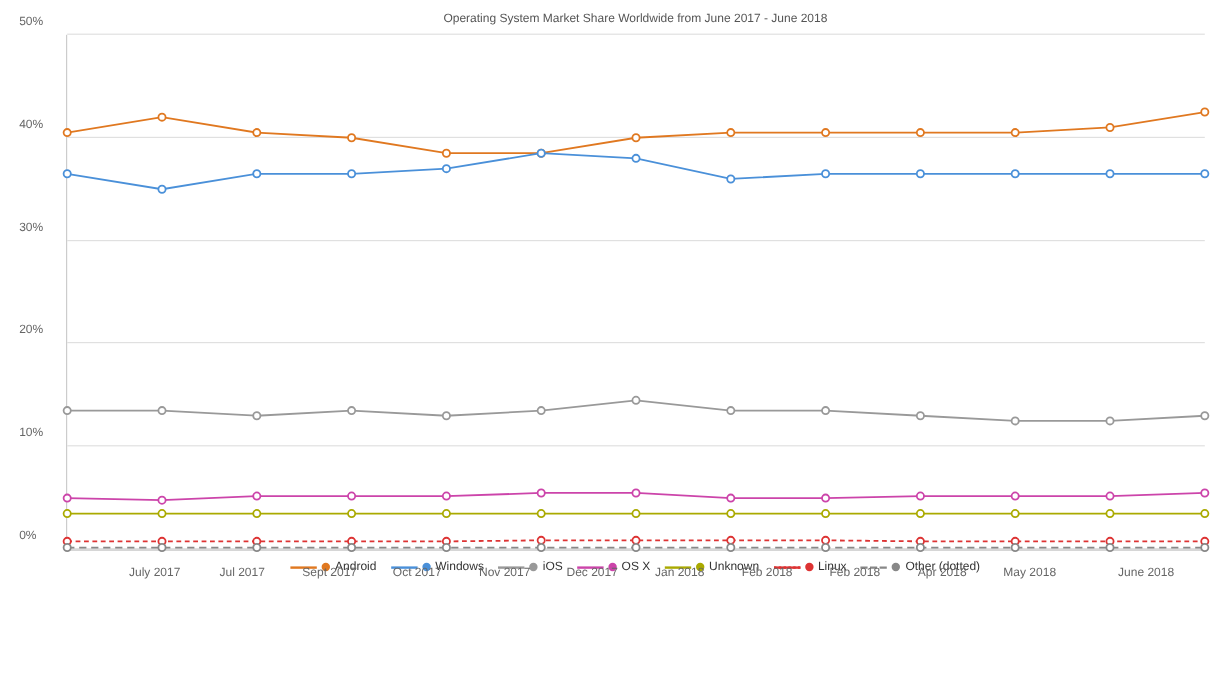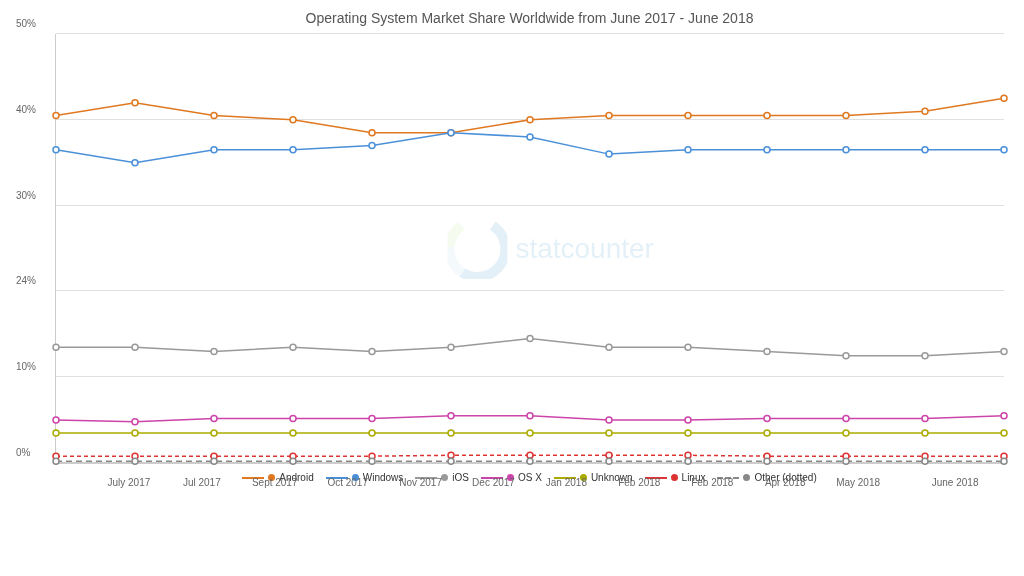--- a/index.html
+++ b/index.html
@@ -19,21 +19,21 @@
     }
     .chart-title {
       text-align: center;
       font-size: 13px;
       font-weight: bold;
       color: #333;
       margin-bottom: 2px;
     }
     .chart-subtitle {
       text-align: center;
-      font-size: 14px;
+      font-size: 10px;
       color: #555;
       margin-bottom: 8px;
     }
     .chart-area {
       position: relative;
       width: 100%;
       height: 430px;
       border-left: 1px solid #ccc;
       border-bottom: 1px solid #ccc;
     }
@@ -97,37 +97,29 @@
     }
   </style>
 </head>
 <body>
 
 <div class="chart-container">
   <div class="chart-subtitle">Operating System Market Share Worldwide from June 2017 - June 2018</div>
 
   <div class="chart-area" id="chartArea">
 
-    <div class="watermark">
-      <svg width="60" height="60" viewBox="0 0 60 60">
-        <circle cx="30" cy="30" r="28" fill="none" stroke="#4a9fd4" stroke-width="10" stroke-dasharray="60 88"></circle>
-        <circle cx="30" cy="30" r="28" fill="none" stroke="#b8d9f0" stroke-width="10" stroke-dasharray="30 118" stroke-dashoffset="-60"></circle>
-        <circle cx="30" cy="30" r="28" fill="none" stroke="#c8e6a0" stroke-width="10" stroke-dasharray="25 123" stroke-dashoffset="-90"></circle>
-      </svg>
-      <span class="watermark-text">statcounter</span>
-    </div>
 
     <div class="grid-line" style="bottom: 0%; border-color: #ccc;"></div>
     <span class="y-label" style="bottom: 0%;">0%</span>
 
     <div class="grid-line" style="bottom: 20%;"></div>
     <span class="y-label" style="bottom: 20%; margin-top: 42px;">10%</span>
 
     <div class="grid-line" style="bottom: 40%;"></div>
-    <span class="y-label" style="bottom: 40%;">24%</span>
+    <span class="y-label" style="bottom: 40%;">20%</span>
 
     <div class="grid-line" style="bottom: 60%;"></div>
     <span class="y-label" style="bottom: 60%;">30%</span>
 
     <div class="grid-line" style="bottom: 80%;"></div>
     <span class="y-label" style="bottom: 80%;">40%</span>
 
     <div class="grid-line" style="bottom: 100%;"></div>
     <span class="y-label" style="bottom: 100%;">50%</span>
 

